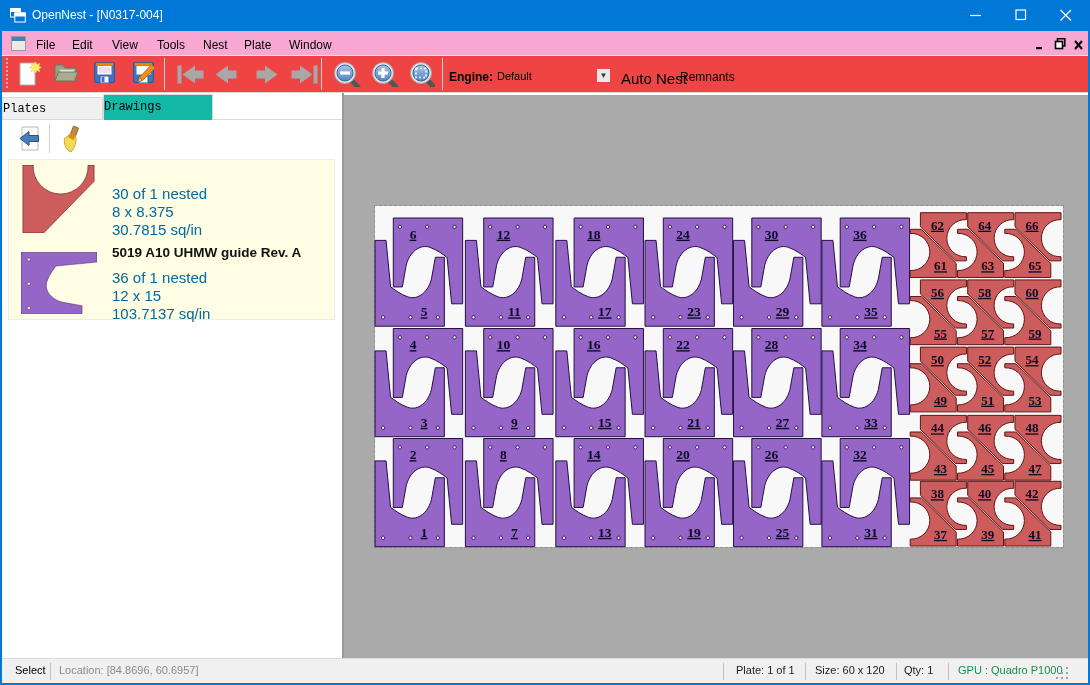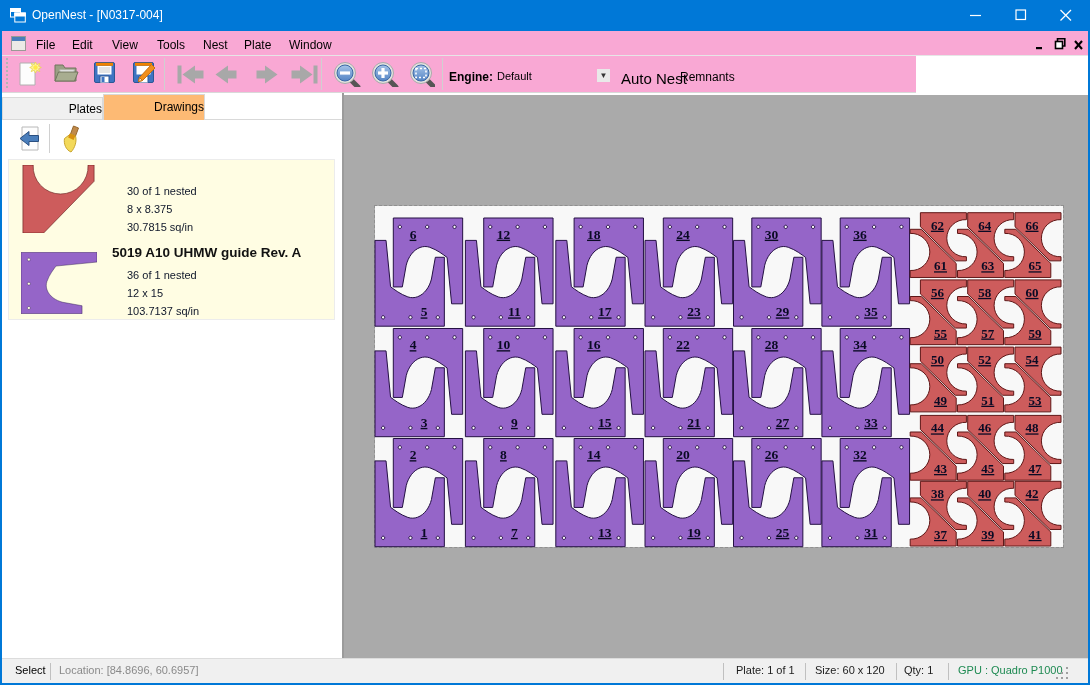--- a/index.html
+++ b/index.html
@@ -6,32 +6,32 @@
   html,body { width:1090px; height:685px; overflow:hidden; font-family:"Liberation Sans", sans-serif; background:#fff; }
   .abs { position:absolute; }
   #win { position:relative; width:1090px; height:685px; }
   
   #titlebar { left:0; top:0; width:1090px; height:31px; background:#0078d7; color:#fff; }
   #title-text { left:32px; top:8px; font-size:12px; color:#fff; }
   
   #menubar { left:0; top:31px; width:1090px; height:25px; background:#f9a8d4; border-bottom:1px solid #e6e6e6; }
   .menuitem { position:absolute; top:6.5px; font-size:12px; color:#000; }
   
-  #toolbar { left:0; top:56px; width:916px; height:37px; background:#f9a8d4; border-bottom:1px solid #d9d9d9; }
+  #toolbar { left:0; top:56px; width:1090px; height:37px; background:#ef4444; border-bottom:1px solid #d9d9d9; }
   .tsep { position:absolute; top:2px; width:1px; height:32px; background:#d0d0d0; }
   
   #leftpanel { left:0; top:93px; width:344px; height:565px; background:#fff; border-right:2px solid #9b9b9b; }
-  .tab { position:absolute; font-size:12px; text-align:right; }
+  .tab { position:absolute; font-size:12px; text-align:left;font-family:Liberation Mono, monospace; }
   #tab-plates { left:2px; top:4px; width:101px; height:22px; background:#f0f0f0; border:1px solid #d9d9d9; border-bottom:none; line-height:22px; }
-  #tab-drawings { left:103px; top:1px; width:102px; height:26px; background:#fdba74; border:1px solid #d9d9d9; border-bottom:none; line-height:24px; }
+  #tab-drawings { left:103px; top:1px; width:110px; height:26px; background:#14b8a6; border:1px solid #d9d9d9; border-bottom:none; line-height:24px; }
   #tabline { left:0; top:26px; width:342px; height:1px; background:#d9d9d9; }
   #minibar { left:0px; top:27px; width:342px; height:38px; background:#fff; }
   #list { left:8px; top:66px; width:327px; height:161px; background:#fffde3; border:1px solid #ececec; }
   .itemtitle { position:absolute; font-size:13.5px; font-weight:bold; color:#111; white-space:nowrap; }
-  .itemline { position:absolute; font-size:11px; color:#0f172a; white-space:nowrap;margin-left:15px; }
+  .itemline { position:absolute; font-size:15px; color:#0369a1; white-space:nowrap; }
   
   #canvas { left:344px; top:95px; width:744px; height:563px; background:#aaaaaa; }
   #plate { position:absolute; left:31px; top:111px; width:688px; height:341px; background:#f8f8f8; outline:1px dashed #909090; }
   
   #statusbar { left:0; top:658px; width:1090px; height:25px; background:#f0f0f0; border-top:1px solid #dcdcdc; font-size:11px; color:#1c1c1c; }
   .ssep { position:absolute; top:4px; width:1px; height:17px; background:#c0c0c0; }
   .stext { position:absolute; top:4.5px; }
   
   .wb { background:#0078d7; }
 </style>

